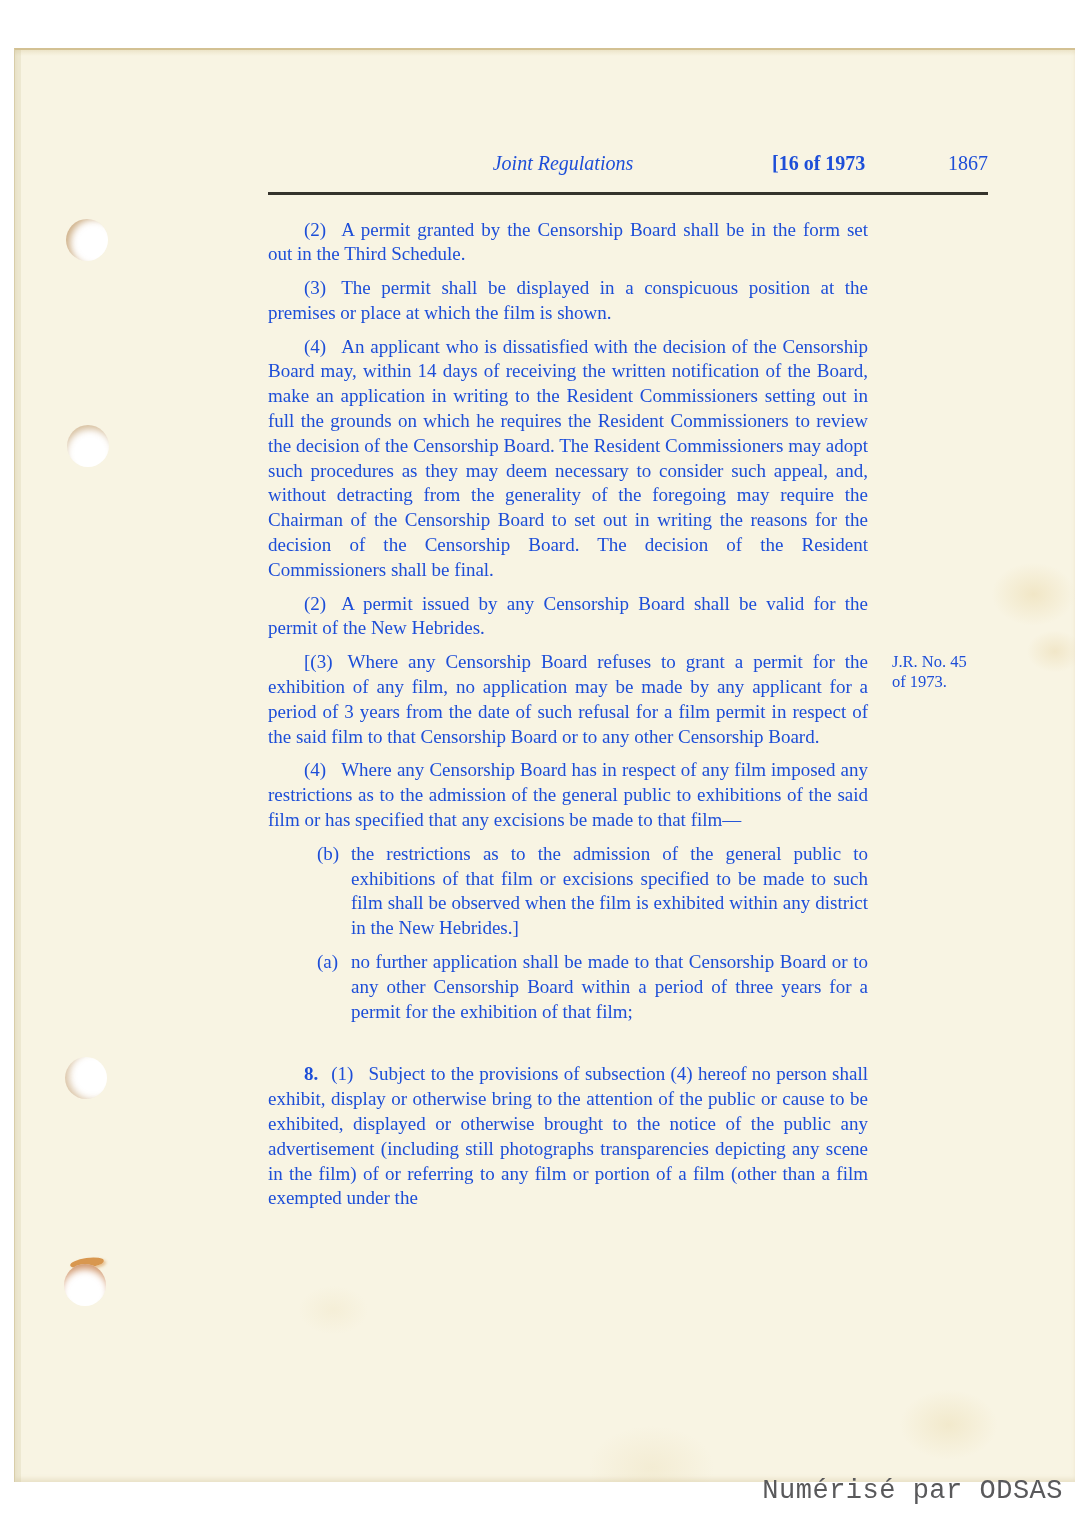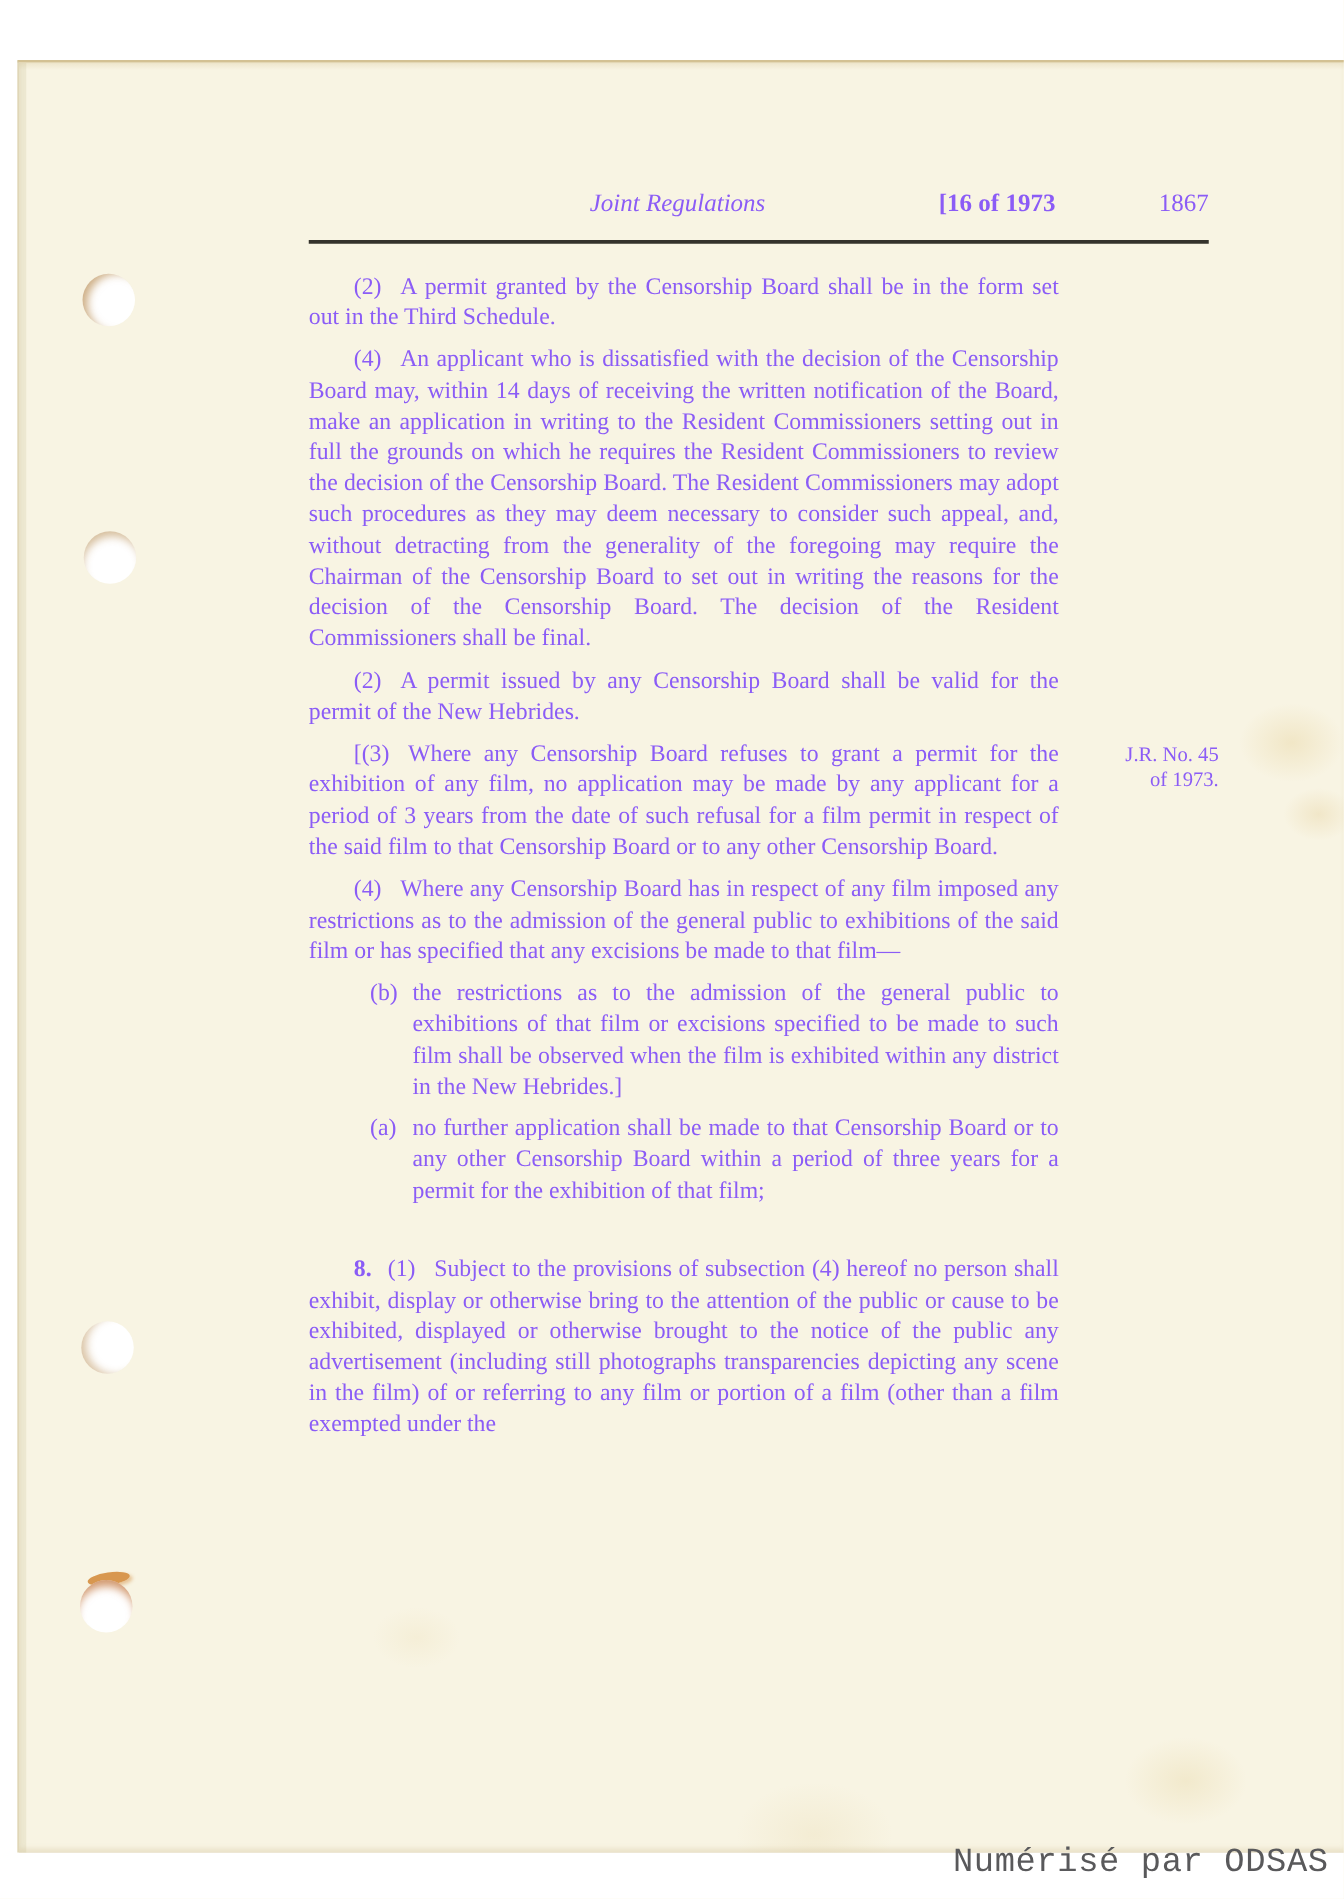--- a/index.html
+++ b/index.html
@@ -32,22 +32,22 @@
   .hole-2{left:67px;top:425px;box-shadow:inset 2px 7px 7px -3px rgba(165,110,35,.45);}
   .hole-3{left:65px;top:1057px;box-shadow:inset 7px -2px 7px -3px rgba(165,110,35,.40);}
   .hole-4{left:64px;top:1264px;box-shadow:inset 0 8px 7px -3px rgba(180,85,15,.60);}
   .rust{
     position:absolute;left:70px;top:1258px;width:34px;height:10px;border-radius:50%;
     background:rgba(205,120,30,.75);transform:rotate(-8deg);
     box-shadow:2px 2px 3px rgba(205,120,30,.4);
   }
   
   .content{
-    position:absolute;left:247px;top:151px;width:720px;
-    color:#8b5cf6;font-size:19px;line-height:24.8px;
+    position:absolute;left:268px;top:151px;width:720px;
+    color:#1d4ed8;font-size:19px;line-height:24.8px;
   }
   .header{position:relative;height:29px;font-size:20px;}
   .running-title{
     position:absolute;left:295px;transform:translateX(-50%);
     font-style:italic;white-space:nowrap;
   }
   .edition-ref{position:absolute;left:504px;font-weight:700;white-space:nowrap;}
   .page-number{position:absolute;right:0;white-space:nowrap;}
   .rule{margin-top:12px;height:2.5px;background:#35332c;}
   .body-col{width:600px;margin-top:23px;}
@@ -56,21 +56,21 @@
   }
   .para.gap-lg{margin-top:38px;}
   .p-num{font-weight:700;margin-right:13px;}
   .p-sub{margin-right:15px;}
   .list-item{
     margin:9px 0;text-align:justify;padding-left:83px;
   }
   .li-label{display:inline-block;width:34px;margin-left:-34px;}
   .margin-note{
     position:absolute;left:624px;top:2px;width:104px;
-    font-size:16.5px;line-height:20px;text-indent:0;text-align:right;
+    font-size:16.5px;line-height:20px;text-indent:0;text-align:left;
   }
   
   .watermark{
     position:absolute;right:12px;bottom:13px;
     font-family:Liberation Mono, monospace;
     font-size:27px;color:#59595b;letter-spacing:.5px;white-space:nowrap;
   }
 </style>
 </head>
 <body>
@@ -91,20 +91,21 @@
     <span class="page-number">1867</span>
   </div>
 
   <div class="rule"></div>
 
   <div class="body-col">
 
 
     <p class="para"><span class="p-sub">(2)</span><span class="p-text">A permit granted by the Censorship Board shall be in the form set out in the Third Schedule.</span></p>
 
+    <p class="para"><span class="p-sub">(3)</span><span class="p-text">The permit shall be displayed in a conspicuous position at the premises or place at which the film is shown.</span></p>
 
     <p class="para"><span class="p-sub">(4)</span><span class="p-text">An applicant who is dissatisfied with the decision of the Censorship Board may, within 14 days of receiving the written notification of the Board, make an application in writing to the Resident Commissioners setting out in full the grounds on which he requires the Resident Commissioners to review the decision of the Censorship Board. The Resident Commissioners may adopt such procedures as they may deem necessary to consider such appeal, and, without detracting from the generality of the foregoing may require the Chairman of the Censorship Board to set out in writing the reasons for the decision of the Censorship Board. The decision of the Resident Commissioners shall be final.</span></p>
 
 
     <p class="para"><span class="p-sub">(2)</span><span class="p-text">A permit issued by any Censorship Board shall be valid for the permit of the New Hebrides.</span></p>
 
     <p class="para"><span class="p-sub">[(3)</span><span class="p-text">Where any Censorship Board refuses to grant a permit for the exhibition of any film, no application may be made by any applicant for a period of 3 years from the date of such refusal for a film permit in respect of the said film to that Censorship Board or to any other Censorship Board.</span><span class="margin-note"><span>J.R. No. 45</span><br><span>of 1973.</span></span></p>
 
     <p class="para"><span class="p-sub">(4)</span><span class="p-text">Where any Censorship Board has in respect of any film imposed any restrictions as to the admission of the general public to exhibitions of the said film or has specified that any excisions be made to that film—</span></p>
 

